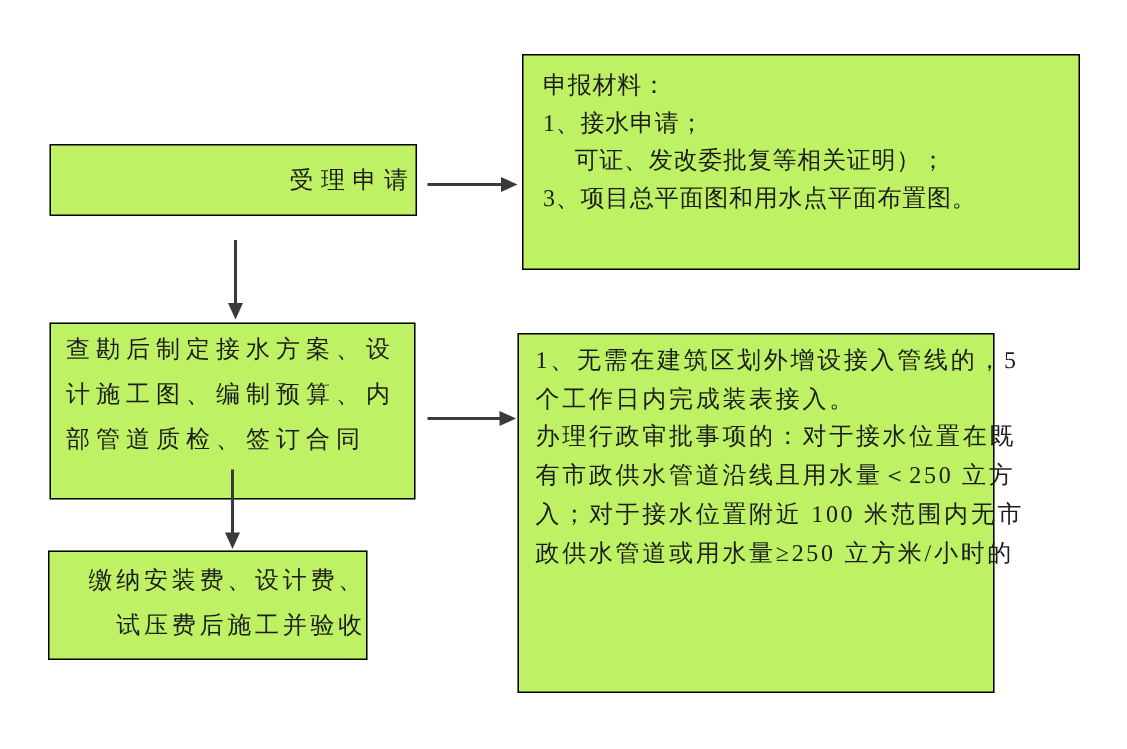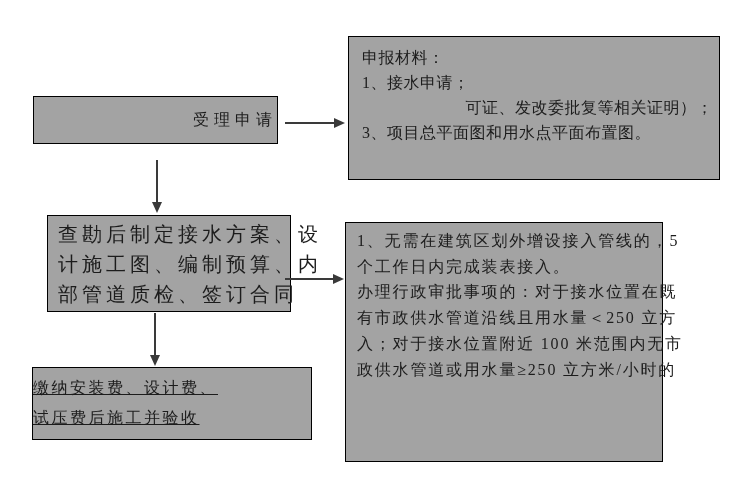--- a/index.html
+++ b/index.html
@@ -5,46 +5,46 @@
   html,body { margin:0; padding:0; background:#fff; }
   .canvas {
     position:relative; width:751px; height:499px; overflow:hidden;
     background:var(--bg,#ffffff);
     font-family:"Liberation Serif","DejaVu Serif",serif;
     color:var(--text,#1c1c1c);
   }
   .box {
     position:absolute; box-sizing:border-box;
     border:1.5px solid var(--box-border,#000);
-    background:#a3a3a3;
+    background:#bef264;
   }
   .line { white-space:nowrap; }
 
   #box-accept {
     left:33px; top:96px; width:245px; height:48px;
     display:flex; align-items:center; justify-content:flex-end;
     font-size:16px; letter-spacing:5px; text-indent:5px;
   }
   #box-materials {
     left:348px; top:36px; width:372px; height:144px;
     padding:8px 6px 0 13px; font-size:16px; letter-spacing:0.5px; line-height:25px;
   }
-  #box-materials .indent { padding-left:21px;text-align:right; }
+  #box-materials .indent { padding-left:21px; }
   #box-plan {
-    left:47px; top:215px; width:244px; height:97px;
-    padding:3px 6px 0 10px; font-size:20px; letter-spacing:4px; line-height:30px;
+    left:33px; top:215px; width:244px; height:118px;
+    padding:3px 6px 0 10px; font-size:16px; letter-spacing:4px; line-height:30px;
   }
   #box-timeline {
     left:345px; top:222px; width:318px; height:240px;
     padding:5px 6px 0 11px; font-size:16px; letter-spacing:1.8px; line-height:25.7px;
   }
   #box-pay {
-    left:32px; top:367px; width:280px; height:73px;
-    padding-top:5px; text-align:left;
-    font-size:16px; letter-spacing:2.5px; line-height:30px;text-decoration:underline;
+    left:32px; top:367px; width:213px; height:73px;
+    padding-top:5px; text-align:right;
+    font-size:16px; letter-spacing:2.5px; line-height:30px;
   }
 
   .arrow { position:absolute; }
   .arrow .shaft { position:absolute; background:var(--arrow,#3a3a3a); }
   .arrow-h .shaft { left:0; right:9px; top:4px; height:2px; }
   .arrow-v .shaft { top:0; bottom:9px; left:4px; width:2px; }
   .head { position:absolute; width:0; height:0; }
   .head-right {
     right:0; top:0;
     border-left:11px solid var(--arrow,#3a3a3a);

